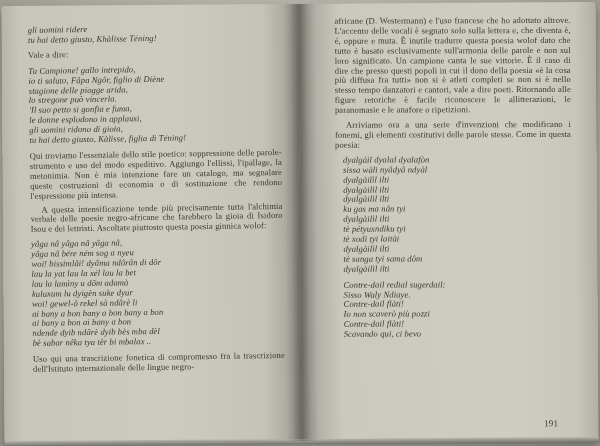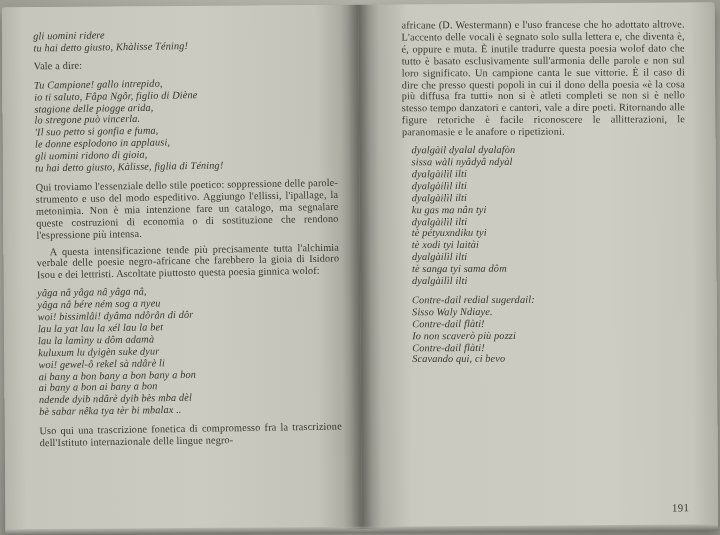--- a/index.html
+++ b/index.html
@@ -60,21 +60,21 @@
   .para.no-gap{margin-bottom:4px;}
   .poem{
     white-space:pre-line;
     font-style:italic;
     margin:0 0 6px 0;
   }
   .poem.small-gap{margin-bottom:5px;}
   .poem.indented{margin-left:8px;}
   .label{margin:0 0 6px 0;}
   .page-number{
-    position:absolute;right:24px;bottom:11px;
+    position:absolute;right:40px;bottom:11px;
     font-size:9px;color:#3a3a31;letter-spacing:0.3px;
   }
 </style>
 </head>
 <body>
 
 <div class="scene">
   <div class="book">
 
     <div class="page page-left">
@@ -104,20 +104,21 @@
 ndende dyib ndârè dyib bès mba dèl
 bè sabar nêka tya tèr bi mbalax ..</div>
         <p class="para">Uso qui una trascrizione fonetica di compromesso fra la trascrizione dell'Istituto internazionale delle lingue negro-</p>
       </div>
       <div class="page-edge-bottom"></div>
     </div>
 
     <div class="page page-right">
       <div class="content content-right">
         <p class="para">africane (D. Westermann) e l'uso francese che ho adottato altrove. L'accento delle vocali è segnato solo sulla lettera e, che diventa è, é, oppure e muta. È inutile tradurre questa poesia wolof dato che tutto è basato esclusivamente sull'armonia delle parole e non sul loro significato. Un campione canta le sue vittorie. È il caso di dire che presso questi popoli in cui il dono della poesia «è la cosa più diffusa fra tutti» non si è atleti completi se non si è nello stesso tempo danzatori e cantori, vale a dire poeti. Ritornando alle figure retoriche è facile riconoscere le allitterazioni, le paranomasie e le anafore o ripetizioni.</p>
+        <p class="para indent">Arriviamo ora a una serie d'invenzioni che modificano i fonemi, gli elementi costitutivi delle parole stesse. Come in questa poesia:</p>
         <div class="poem indented">dyalgàil dyalal dyalafòn
 sissa wàli nyâdyâ ndyàl
 dyalgàilìl ilti
 dyalgàilìl ilti
 dyalgàilìl ilti
 ku gas ma nân tyi
 dyalgàilìl ilti
 tè pétyuxndiku tyi
 tè xodi tyi laitài
 dyalgàilìl ilti

